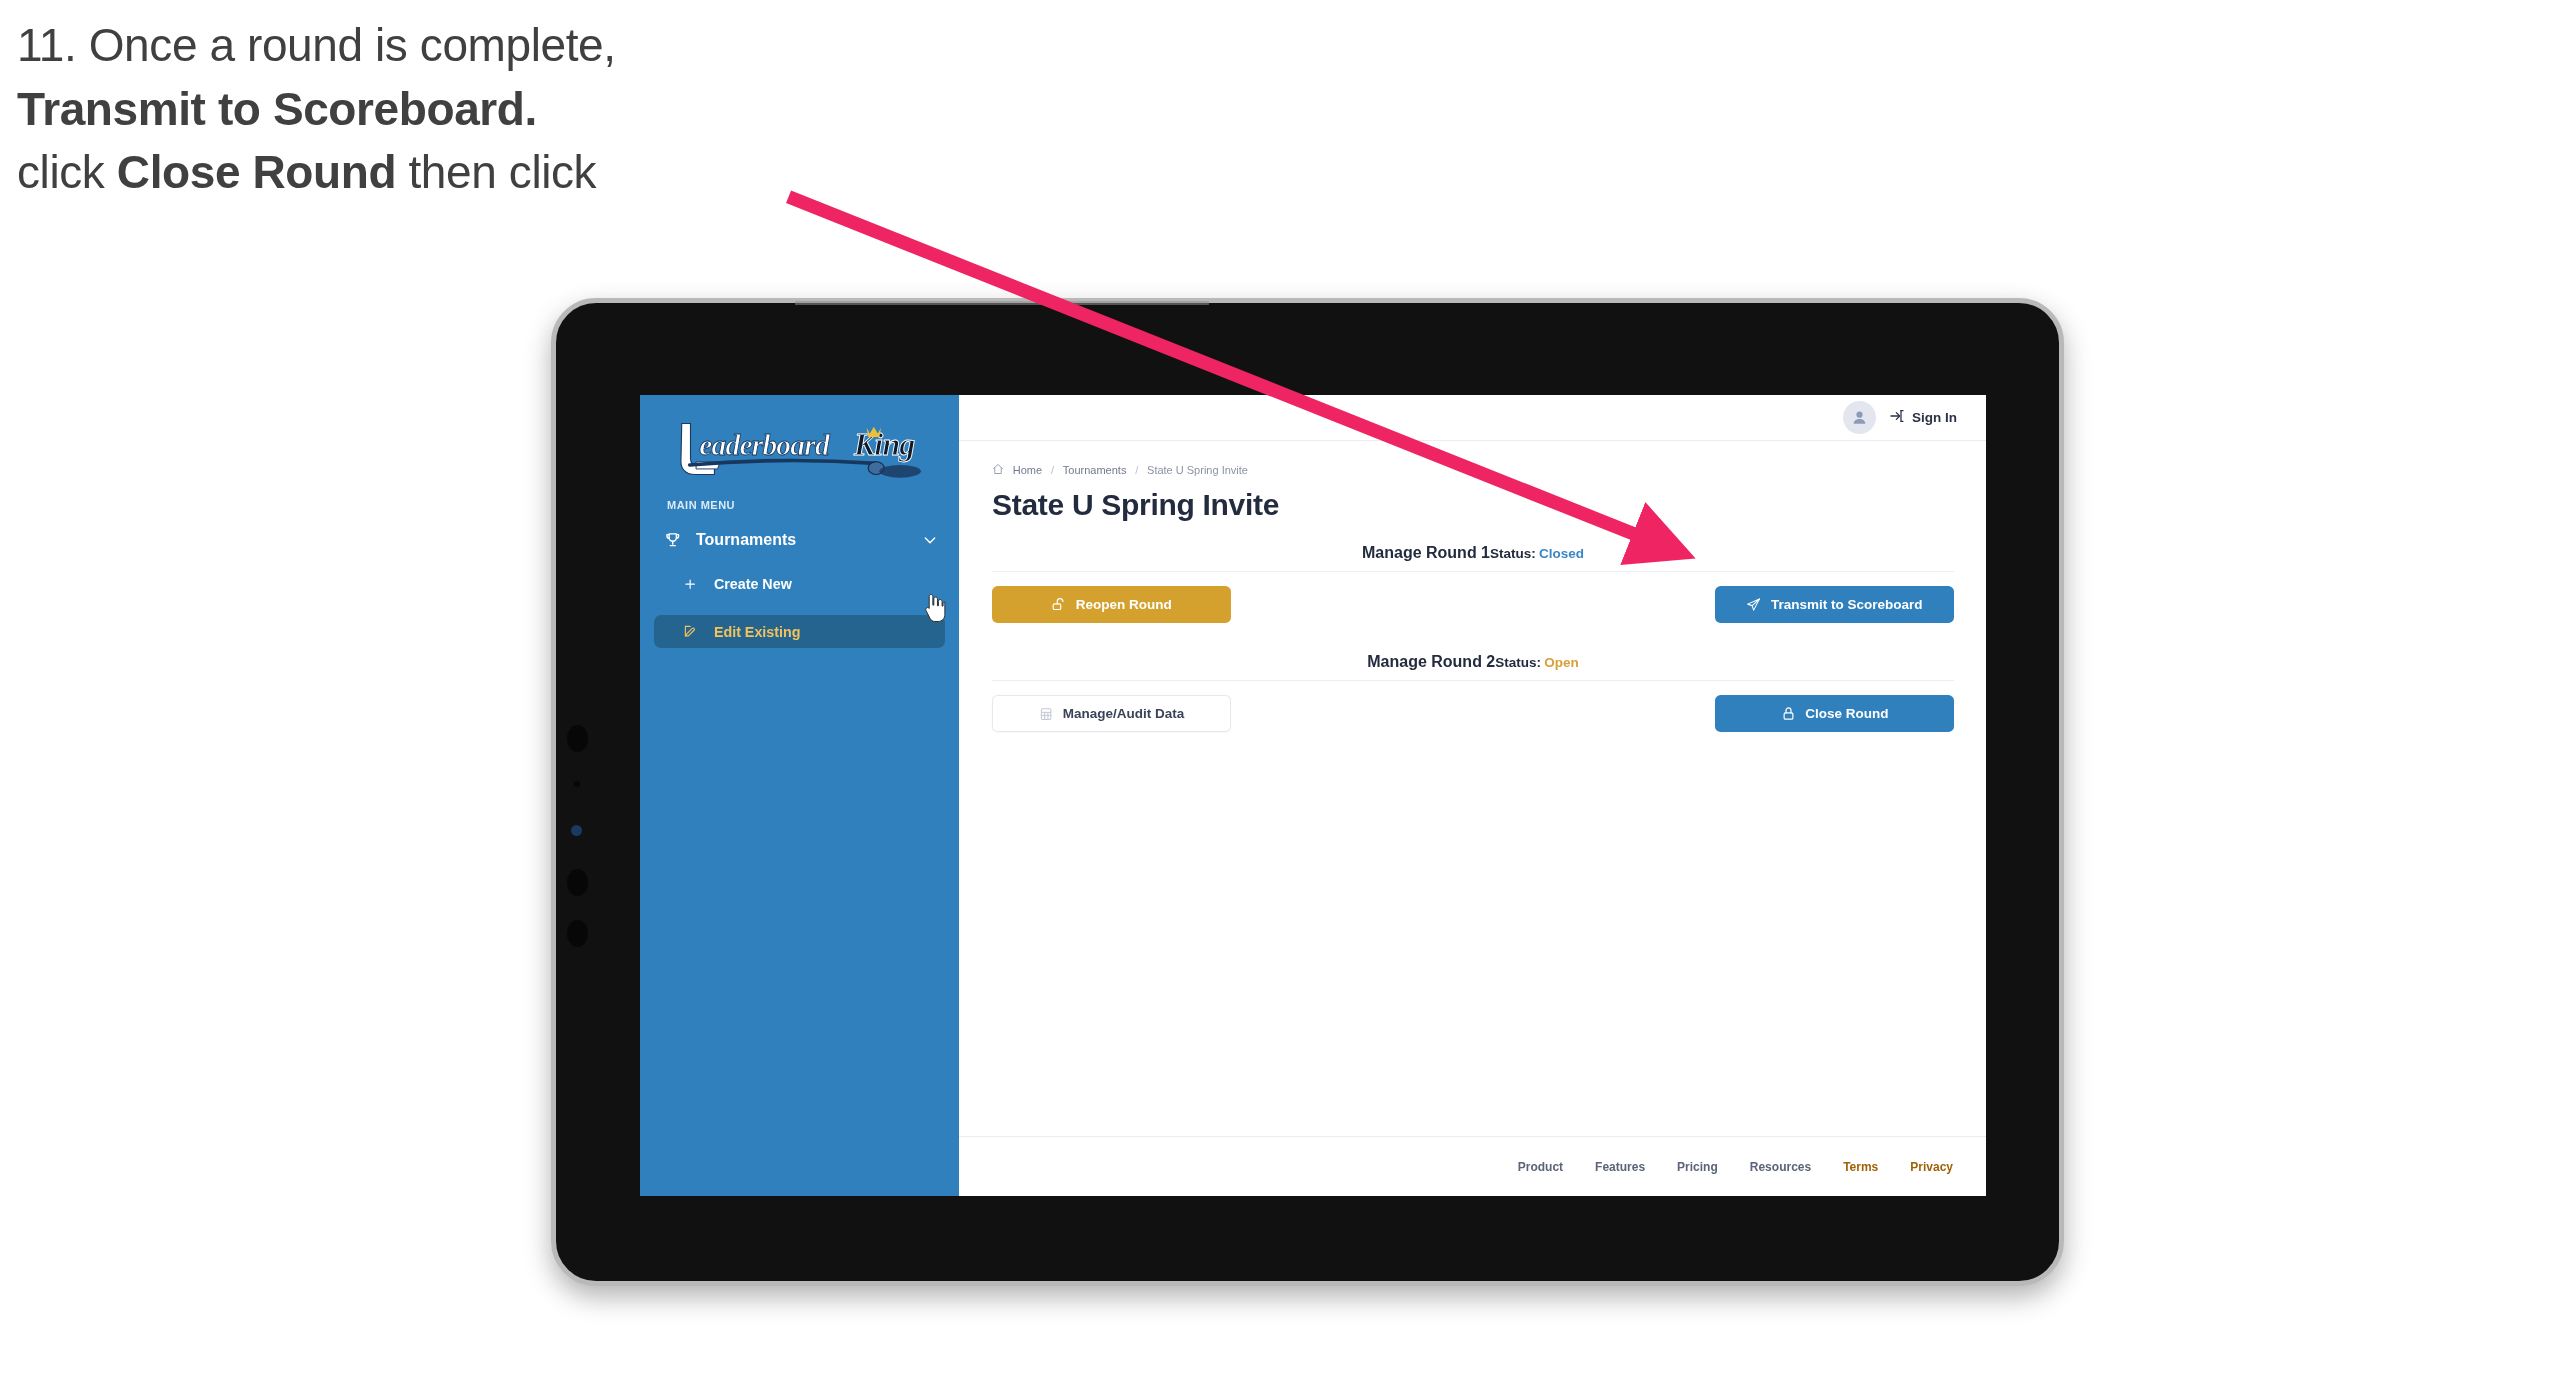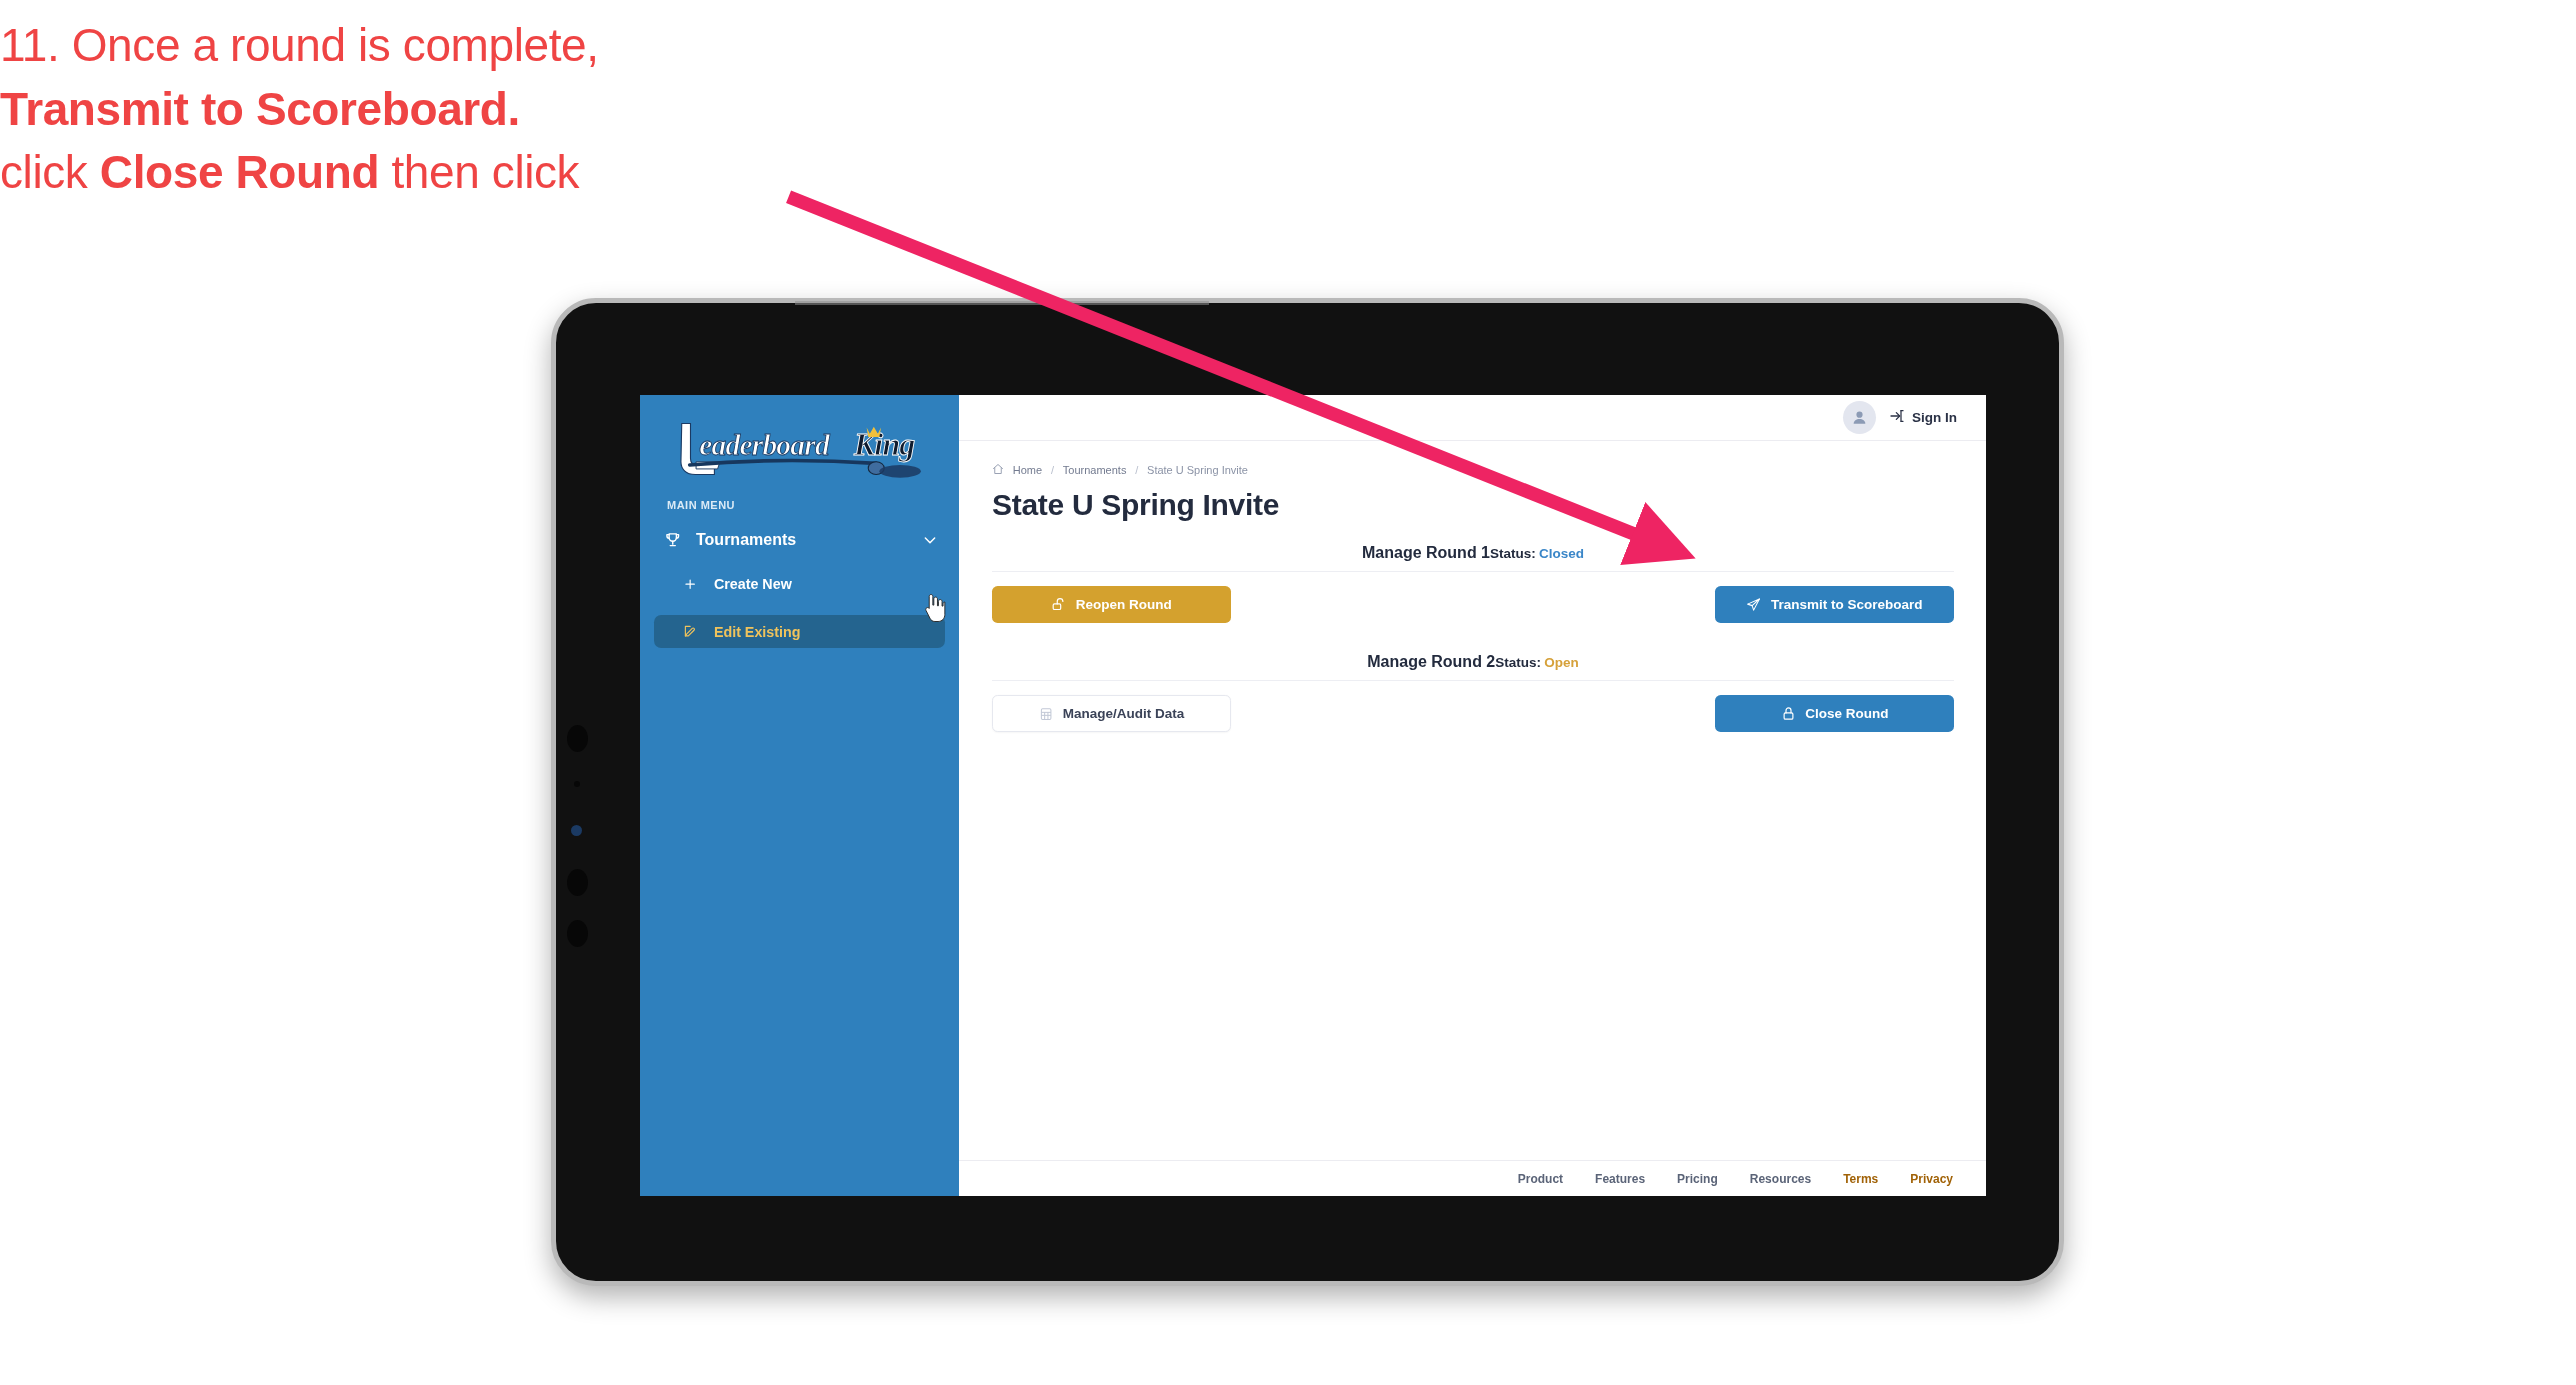--- a/index.html
+++ b/index.html
@@ -9,26 +9,26 @@
     height: 1386px;
     background: #ffffff;
     font-family: "Liberation Sans", sans-serif;
     overflow: hidden;
     position: relative;
   }
 
   
   .caption {
     position: absolute;
-    left: 0;
+    left: 17px;
     top: 14.3px;
     width: 876px;
     font-size: 46px;
     line-height: 1.38;
-    color: #ef4444;
+    color: #404040;
     letter-spacing: -0.4px;
   }
   .caption b { font-weight: 700; }
 
   
   .arrow-svg {
     position: absolute;
     left: 0; top: 0;
     width: 2576px; height: 1386px;
     pointer-events: none;
@@ -217,21 +217,21 @@
   .btn-ghost {
     background: #ffffff; color: #3b4358;
     border: 0.8px solid #e6e8ef; min-width: 239px;
     box-shadow: 0 0.8px 1.6px rgba(0,0,0,0.04);
   }
   .btn .bico { display: flex; align-items: center; }
   .spacer { flex: 1; }
 
   .footer {
     border-top: 0.8px solid #ececf1;
-    height: 36px;
+    height: 60px;
     display: flex; align-items: center; justify-content: flex-end;
     gap: 32px;
     padding-right: 33px;
     font-size: 12px;
     font-weight: 700;
   }
   .footer a { color: #5b6478; text-decoration: none; }
   .footer a.muted { color: #a16207; }
 </style>
 </head>

